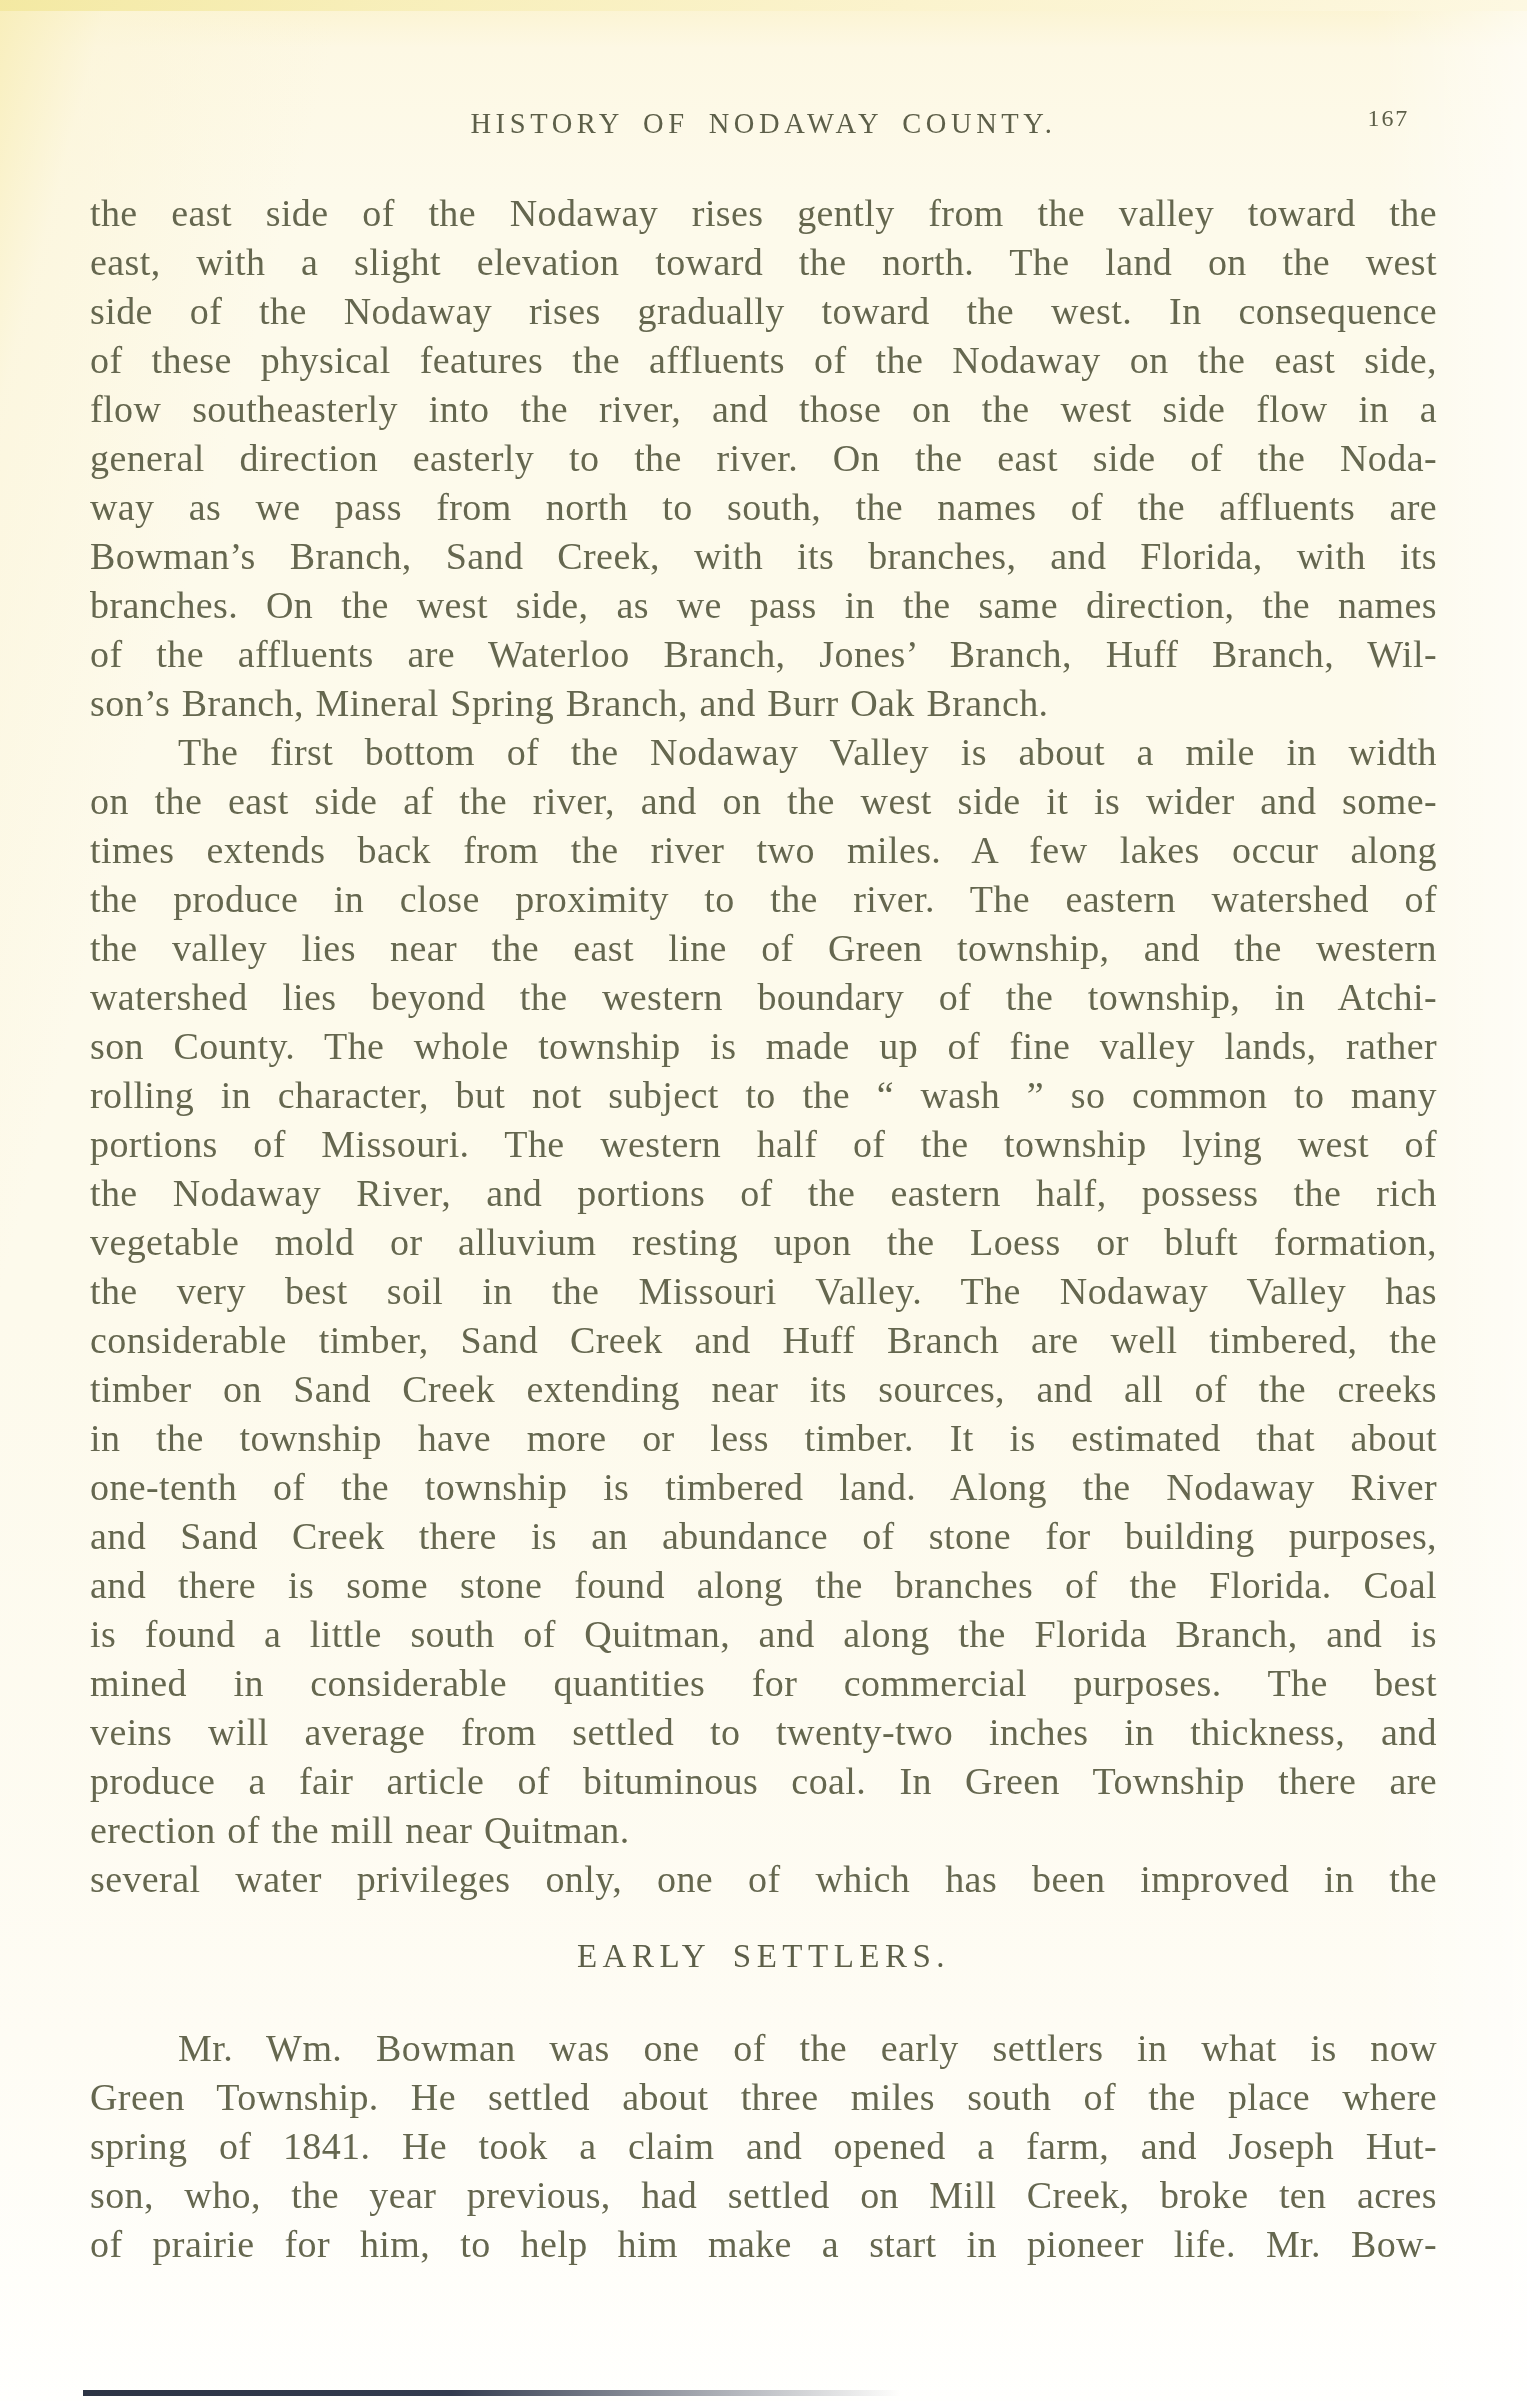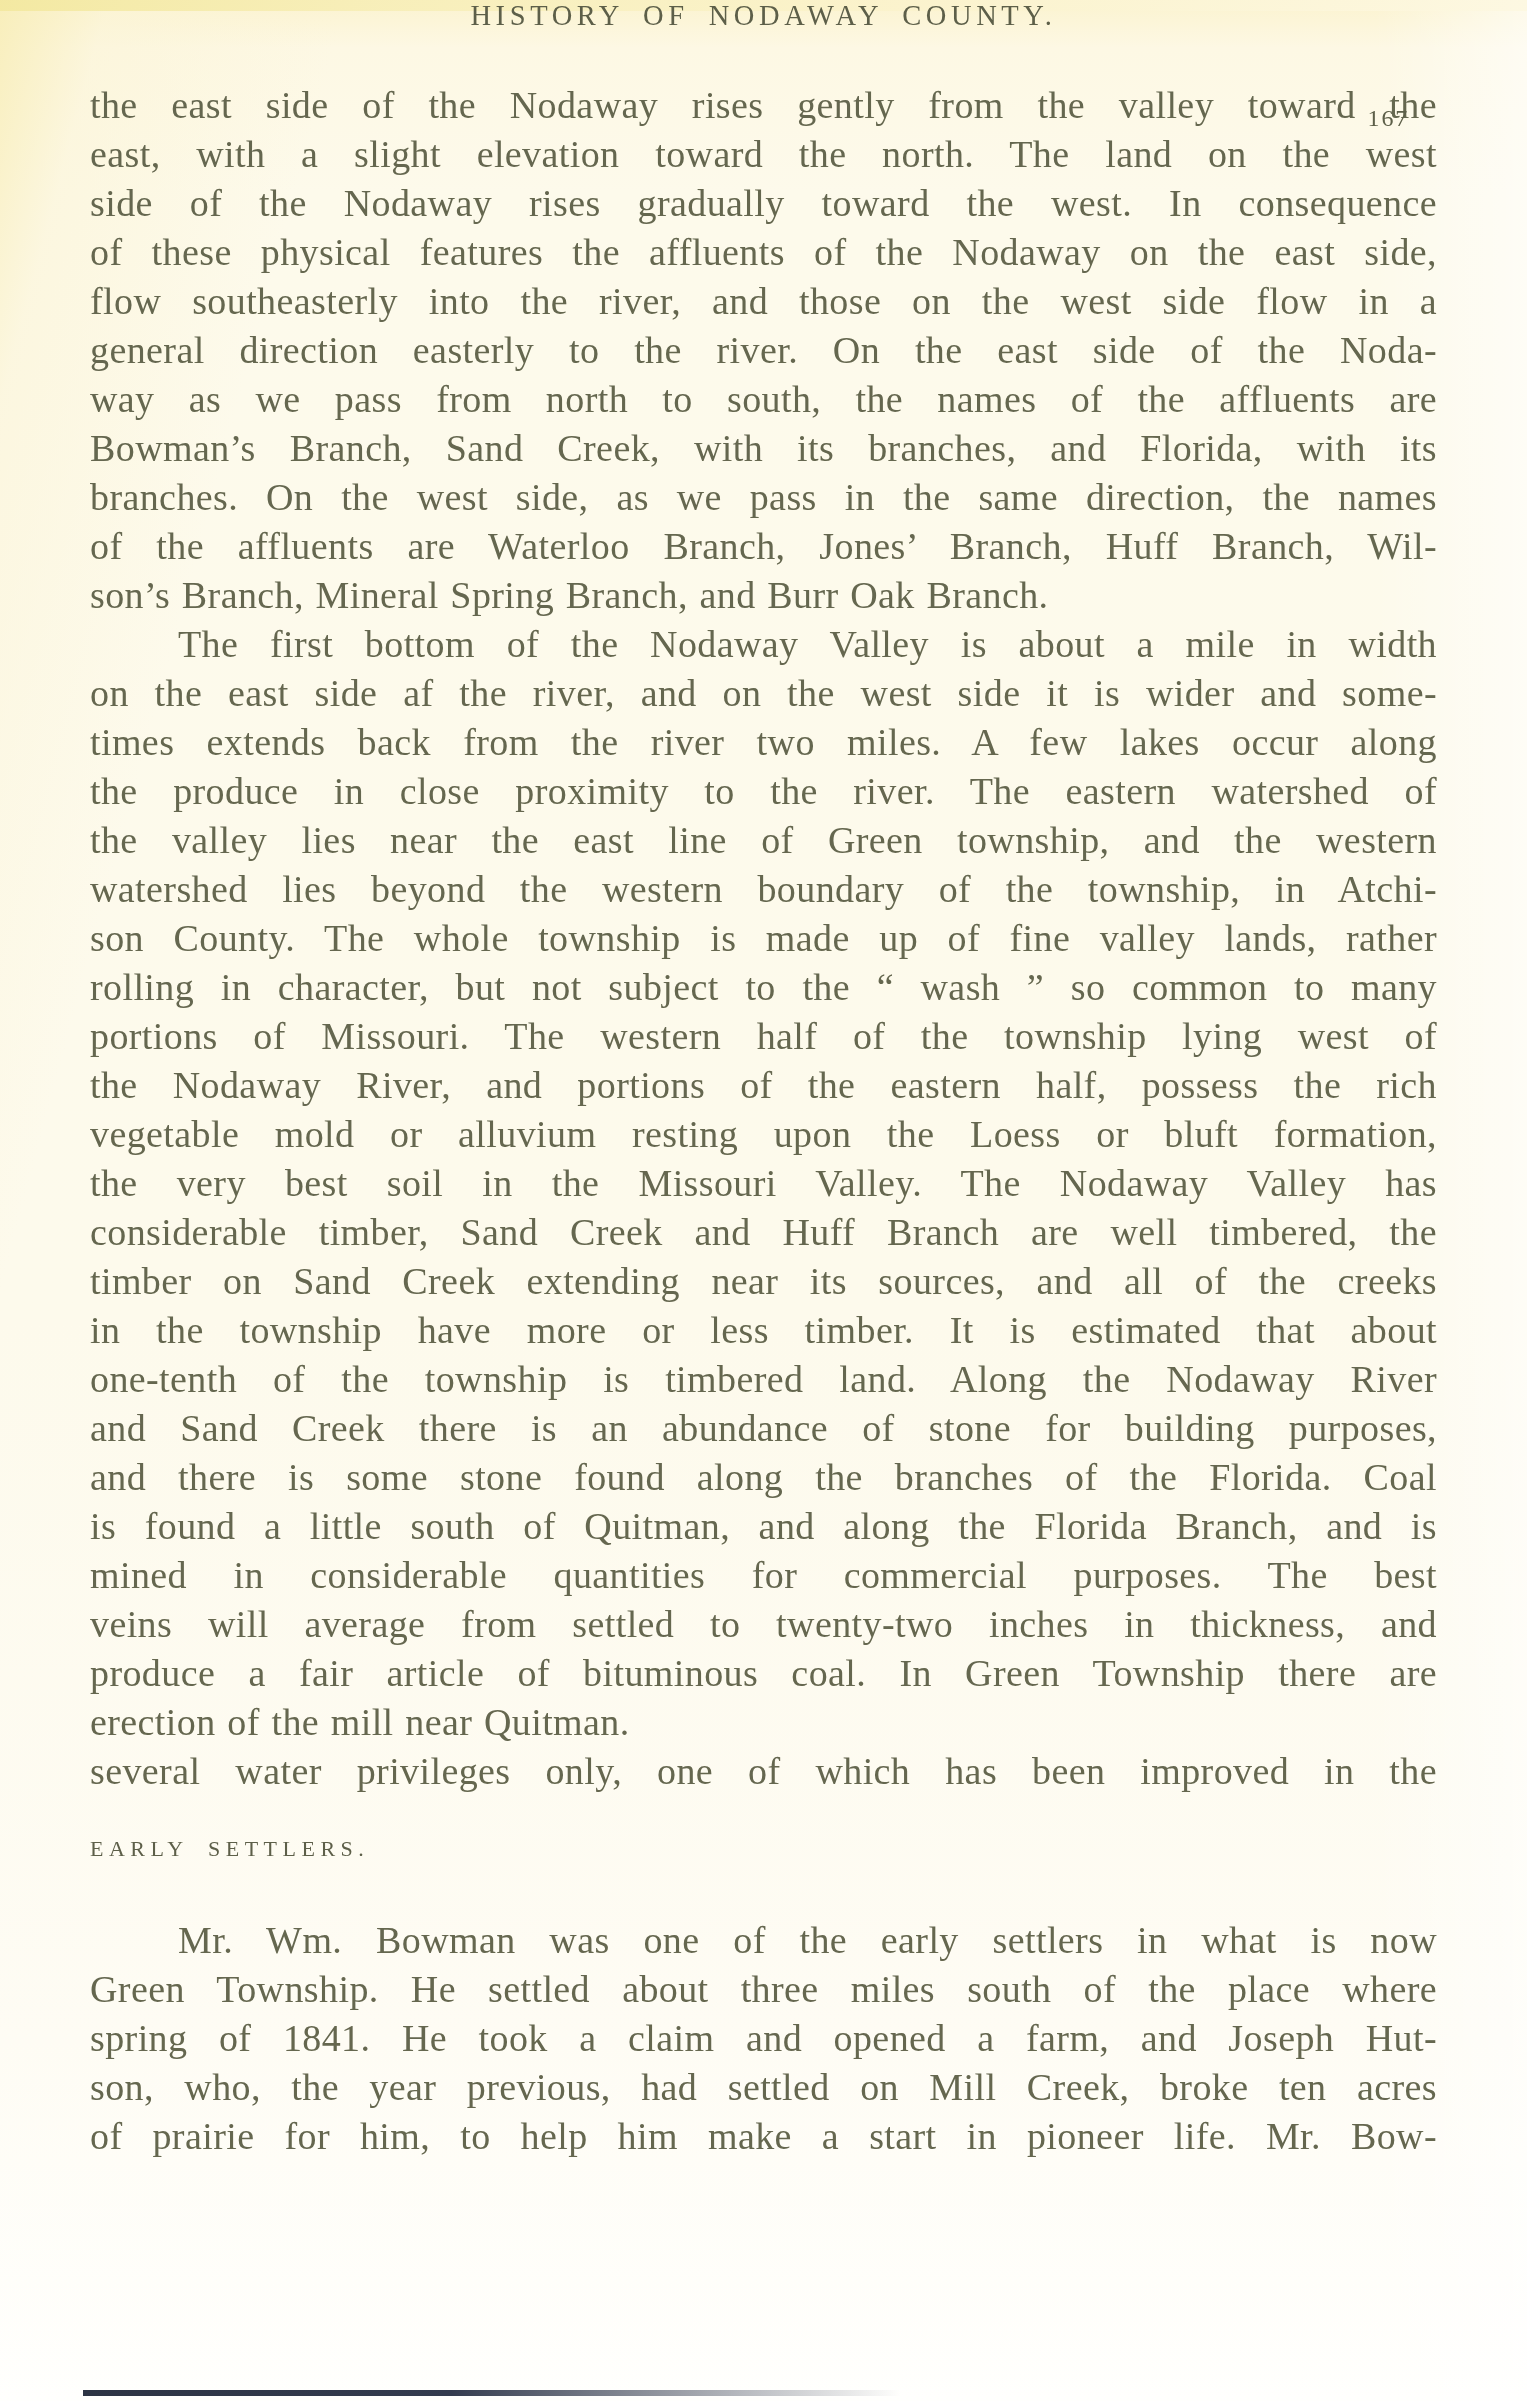--- a/index.html
+++ b/index.html
@@ -21,20 +21,21 @@
     position: absolute;
     top: 0; left: 0;
     width: 100%;
     height: 11px;
     background: linear-gradient(90deg, #f3e89f 0%, #f7eeb7 25%, #fbf3cd 60%, #fcf6da 85%, #fdf8e1 100%);
     opacity: 0.9;
   }
 
   .page-header {
     position: relative;
+    padding-top: 108px;
     height: 39px;
     color: #5d5f49;
   }
   .header-title {
     text-align: center;
     font-size: 28.5px;
     letter-spacing: 4.6px;
     word-spacing: 8.3px;
   }
   .page-number {
@@ -65,21 +66,22 @@
     text-align-last: left;
   }
   .text-line.first-line {
     padding-left: 88px;
   }
 
   .section-heading {
     margin-top: 27.6px;
     margin-bottom: 55px;
     height: 37px;
-    font-size: 22px;
+    text-align: center;
+    font-size: 33px;
     letter-spacing: 5.5px;
     word-spacing: 9.2px;
     color: #5d5f49;
   }
 
   .bottom-scan-line {
     position: absolute;
     left: 83px;
     top: 2390px;
     width: 818px;

